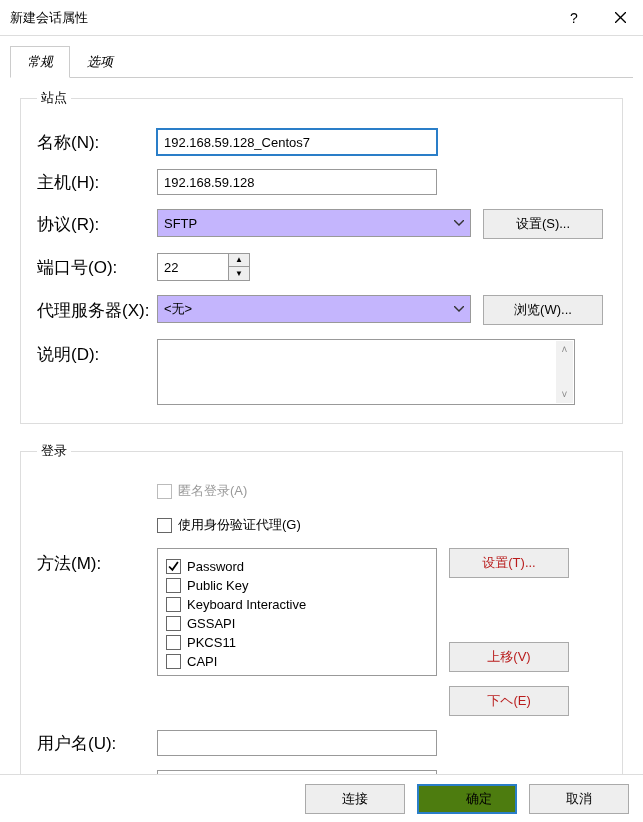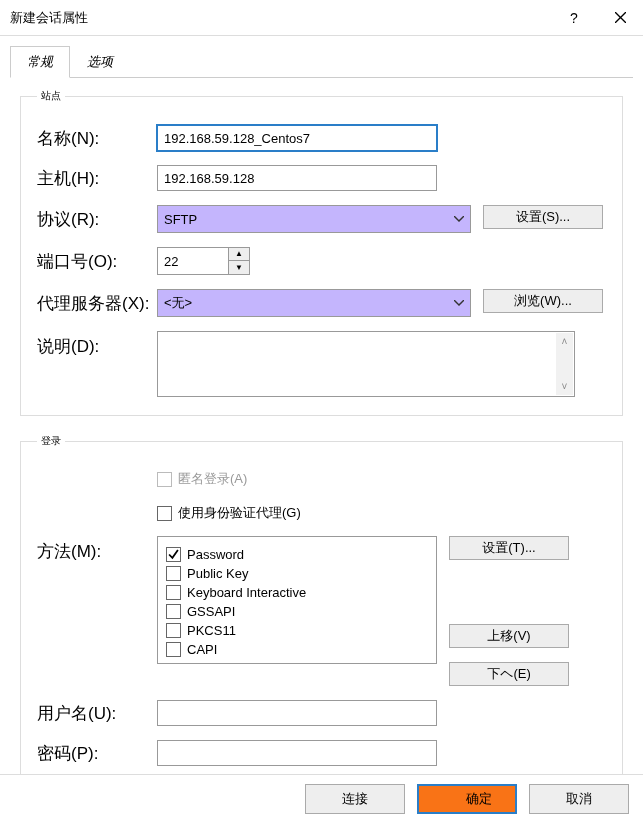--- a/index.html
+++ b/index.html
@@ -49,21 +49,21 @@
   background: #fff;
 }
 .panel-body { padding: 10px 20px 10px 20px; }
 fieldset.group {
   border: 1px solid #ddd;
   margin-bottom: 18px;
   padding: 12px 16px 18px 16px;
 }
 fieldset.group > legend {
   padding: 0 4px;
-  font-size: 10px;
+  font-size: 13px;
 }
 .row {
   display: flex;
   align-items: center;
   margin-top: 14px;
 }
 .row.first { margin-top: 10px; }
 .label-col {
   width: 120px;
   flex-shrink: 0;
@@ -104,28 +104,28 @@
 .spinner .spins {
   display: flex; flex-direction: column;
   border: 1px solid #999; border-left: none;
 }
 .spinner .spins div {
   width: 20px; height: 13px; display:flex; align-items:center; justify-content:center;
   background: #eee; font-size: 8px; line-height: 1;
 }
 .spinner .spins div:first-child { border-bottom: 1px solid #999; }
 .btn {
-  height: 24px;
+  height: 30px;
   min-width: 120px;
   border: 1px solid #aaa;
   background: #eee;
   display: flex; align-items: center; justify-content: center;
   font-size: 13px;
 }
-.btn.disabled { color: #000000; text-align: center; }
+.btn.disabled { color: #b91c1c; text-align: center; }
 .textarea {
   width: 418px; height: 66px;
   border: 1px solid #999;
   position: relative;
   background: #fff;
 }
 .textarea .scroll {
   position: absolute; right: 1px; top: 1px; bottom: 1px; width: 17px;
   background: #f1f1f1;
   display:flex; flex-direction:column; justify-content:space-between;
@@ -150,21 +150,21 @@
 .footer {
   position: absolute; left: 0; right: 0; bottom: 0;
   height: 48px;
   border-top: 1px solid #ddd;
   display:flex; justify-content:flex-end; align-items:center;
   gap: 12px;
   padding-right: 14px;
   background:#fff;
 }
 .footer .btn { min-width: 100px; height: 30px; }
-.footer .btn.primary { border: 2px solid #2a7ec8; background: #f97316; padding-left: 24px; }
+.footer .btn.primary { border: 2px solid #2a7ec8; background: #4d7c0f; padding-left: 24px; }
 .align-top { align-items: flex-start; }
 .align-top .label-col { padding-top: 4px; }
 .user-input { width: 280px; }
 </style>
 </head>
 <body>
 
 <div class="titlebar">
   <span class="title">新建会话属性</span>
   <div class="ctrl help">?</div>

